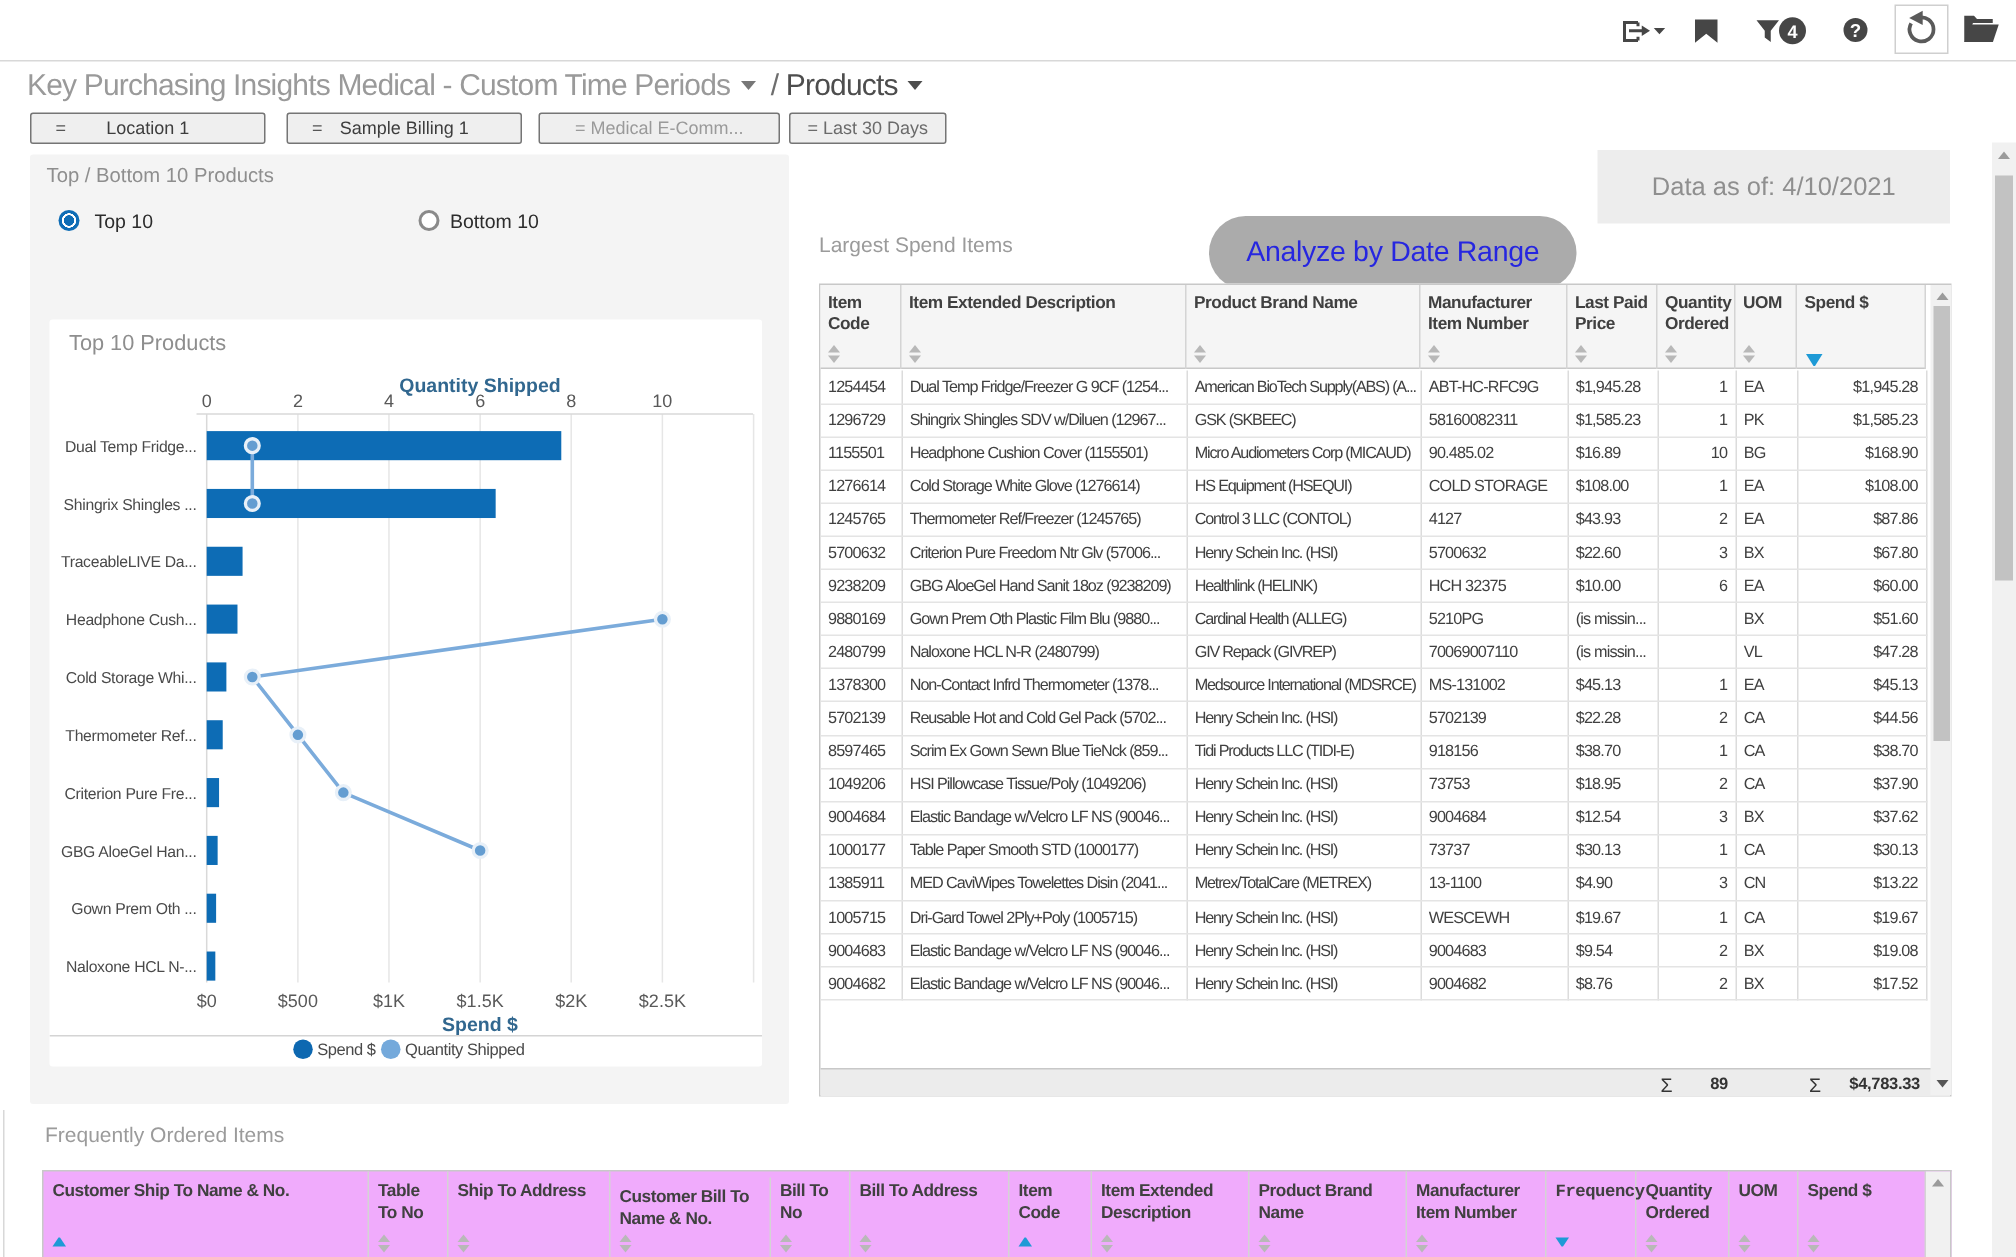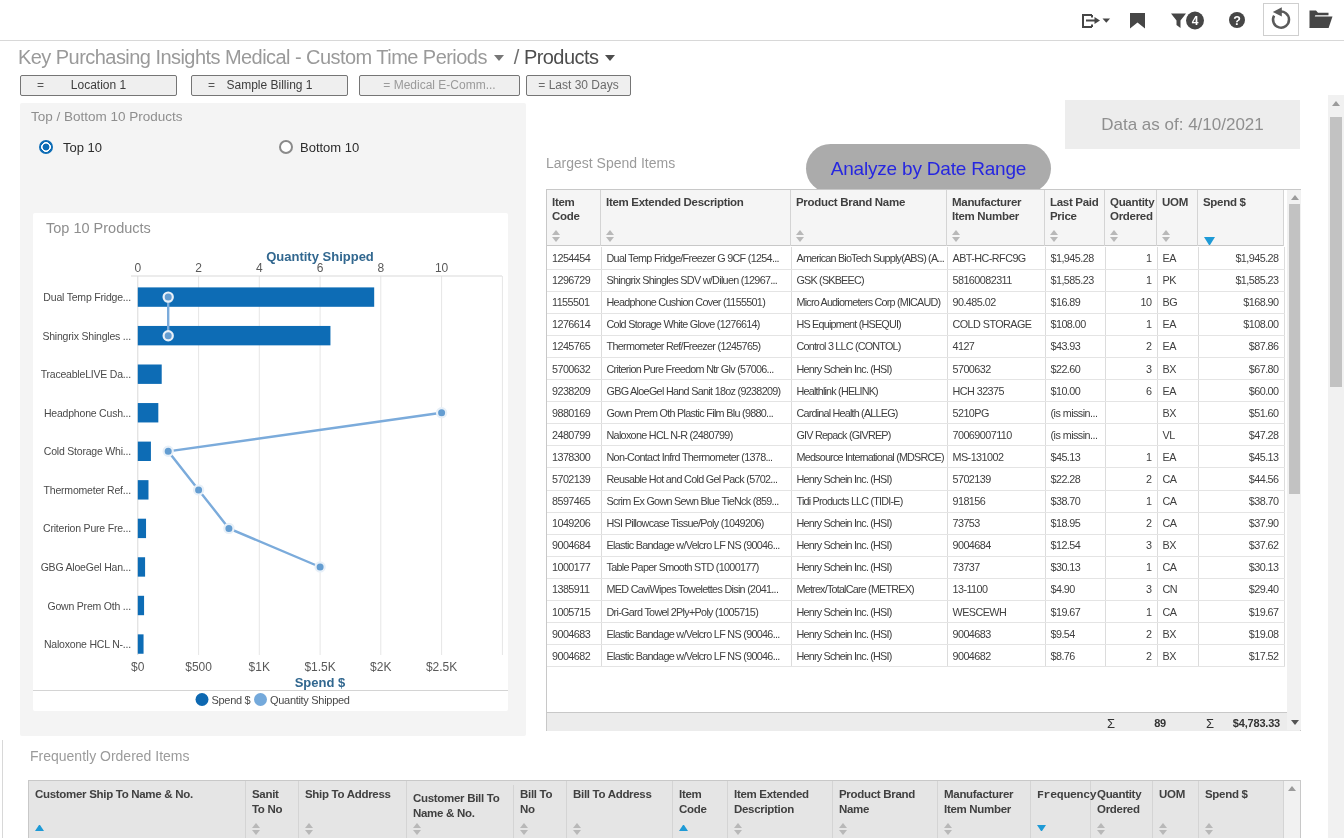--- a/index.html
+++ b/index.html
@@ -349,21 +349,21 @@
           <td class="r">$30.13</td>
         </tr>
 <tr>
           <td>1385911</td>
           <td>MED CaviWipes Towelettes Disin (2041...</td>
           <td>Metrex/TotalCare (METREX)</td>
           <td>13-1100</td>
           <td>$4.90</td>
           <td class="r">3</td>
           <td>CN</td>
-          <td class="r">$29.40</td>
+          <td class="r">$13.22</td>
         </tr>
 <tr>
           <td>1005715</td>
           <td>Dri-Gard Towel 2Ply+Poly (1005715)</td>
           <td>Henry Schein Inc. (HSI)</td>
           <td>WESCEWH</td>
           <td>$19.67</td>
           <td class="r">1</td>
           <td>CA</td>
           <td class="r">$19.67</td>
@@ -385,34 +385,34 @@
           <td>9004682</td>
           <td>$8.76</td>
           <td class="r">2</td>
           <td>BX</td>
           <td class="r">$17.52</td>
         </tr>
 </tbody>
     </table>
 <div style="position:absolute;left:0;top:522px;width:753px;height:19px;background:#ececec;border-top:1px solid #c8c8c8;font-size:11px;letter-spacing:-0.2px;color:#333">
 <span style="position:absolute;left:560px;top:3px;font-size:13px">Σ</span>
-      <span style="position:absolute;left:565px;width:54px;top:4px;font-weight:bold;text-align:right">89</span>
+      <span style="position:absolute;left:565px;width:40px;top:4px;font-weight:bold;text-align:right">89</span>
 <span style="position:absolute;left:659px;top:3px;font-size:13px">Σ</span>
       <span style="position:absolute;left:665px;width:68px;top:4px;font-weight:bold;text-align:right">$4,783.33</span>
 </div>
 <div class="sbv" style="left:740px;top:0;width:14px;height:540px">
       <div class="tri-up" style="left:4px;top:5px;"></div>
       <div class="sbthumb" style="left:1.5px;top:14px;width:11px;height:290px"></div>
       <div class="tri-dn" style="left:4px;bottom:5px;border-top-color:#555"></div>
     </div>
 </div>
 
-<div class="abs" style="left:28px;top:780px;width:1273px;height:58px;border:1px solid #c8c8c8;border-bottom:none;background:#e5e5e5">
+<div class="abs" style="left:28px;top:780px;width:1273px;height:58px;border:1px solid #c8c8c8;border-bottom:none;background:#f0abfc">
 <div style="position:absolute;left:0px;top:0;width:217px;height:58px;border-right:1px solid #d4d4d4;padding:6px 4px 0 6px;font-size:11.5px;letter-spacing:-0.3px;font-weight:bold;color:#404040;line-height:15px;">Customer Ship To Name &amp; No.</div>
-<div style="position:absolute;left:217px;top:0;width:53px;height:58px;border-right:1px solid #d4d4d4;padding:6px 4px 0 6px;font-size:11.5px;letter-spacing:-0.3px;font-weight:bold;color:#404040;line-height:15px;">Sanit To No</div>
+<div style="position:absolute;left:217px;top:0;width:53px;height:58px;border-right:1px solid #d4d4d4;padding:6px 4px 0 6px;font-size:11.5px;letter-spacing:-0.3px;font-weight:bold;color:#404040;line-height:15px;">Table To No</div>
 <div style="position:absolute;left:270px;top:0;width:108px;height:58px;border-right:1px solid #d4d4d4;padding:6px 4px 0 6px;font-size:11.5px;letter-spacing:-0.3px;font-weight:bold;color:#404040;line-height:15px;">Ship To Address</div>
 <div style="position:absolute;left:378px;top:4px;width:107px;height:58px;border-right:1px solid #d4d4d4;padding:6px 4px 0 6px;font-size:11.5px;letter-spacing:-0.3px;font-weight:bold;color:#404040;line-height:15px;">Customer Bill To Name &amp; No.</div>
 <div style="position:absolute;left:485px;top:0;width:53px;height:58px;border-right:1px solid #d4d4d4;padding:6px 4px 0 6px;font-size:11.5px;letter-spacing:-0.3px;font-weight:bold;color:#404040;line-height:15px;">Bill To No</div>
 <div style="position:absolute;left:538px;top:0;width:106px;height:58px;border-right:1px solid #d4d4d4;padding:6px 4px 0 6px;font-size:11.5px;letter-spacing:-0.3px;font-weight:bold;color:#404040;line-height:15px;">Bill To Address</div>
 <div style="position:absolute;left:644px;top:0;width:55px;height:58px;border-right:1px solid #d4d4d4;padding:6px 4px 0 6px;font-size:11.5px;letter-spacing:-0.3px;font-weight:bold;color:#404040;line-height:15px;">Item Code</div>
 <div style="position:absolute;left:699px;top:0;width:105px;height:58px;border-right:1px solid #d4d4d4;padding:6px 4px 0 6px;font-size:11.5px;letter-spacing:-0.3px;font-weight:bold;color:#404040;line-height:15px;">Item Extended Description</div>
 <div style="position:absolute;left:804px;top:0;width:105px;height:58px;border-right:1px solid #d4d4d4;padding:6px 4px 0 6px;font-size:11.5px;letter-spacing:-0.3px;font-weight:bold;color:#404040;line-height:15px;">Product Brand Name</div>
 <div style="position:absolute;left:909px;top:0;width:93px;height:58px;border-right:1px solid #d4d4d4;padding:6px 4px 0 6px;font-size:11.5px;letter-spacing:-0.3px;font-weight:bold;color:#404040;line-height:15px;">Manufacturer Item Number</div>
 <div style="position:absolute;left:1002px;top:0;width:60px;height:58px;border-right:1px solid #d4d4d4;padding:6px 4px 0 6px;font-size:11.5px;letter-spacing:-0.3px;font-weight:bold;color:#404040;line-height:15px;font-family:Liberation Mono, monospace;">Frequency</div>
 <div style="position:absolute;left:1062px;top:0;width:62px;height:58px;border-right:1px solid #d4d4d4;padding:6px 4px 0 6px;font-size:11.5px;letter-spacing:-0.3px;font-weight:bold;color:#404040;line-height:15px;">Quantity Ordered</div>

